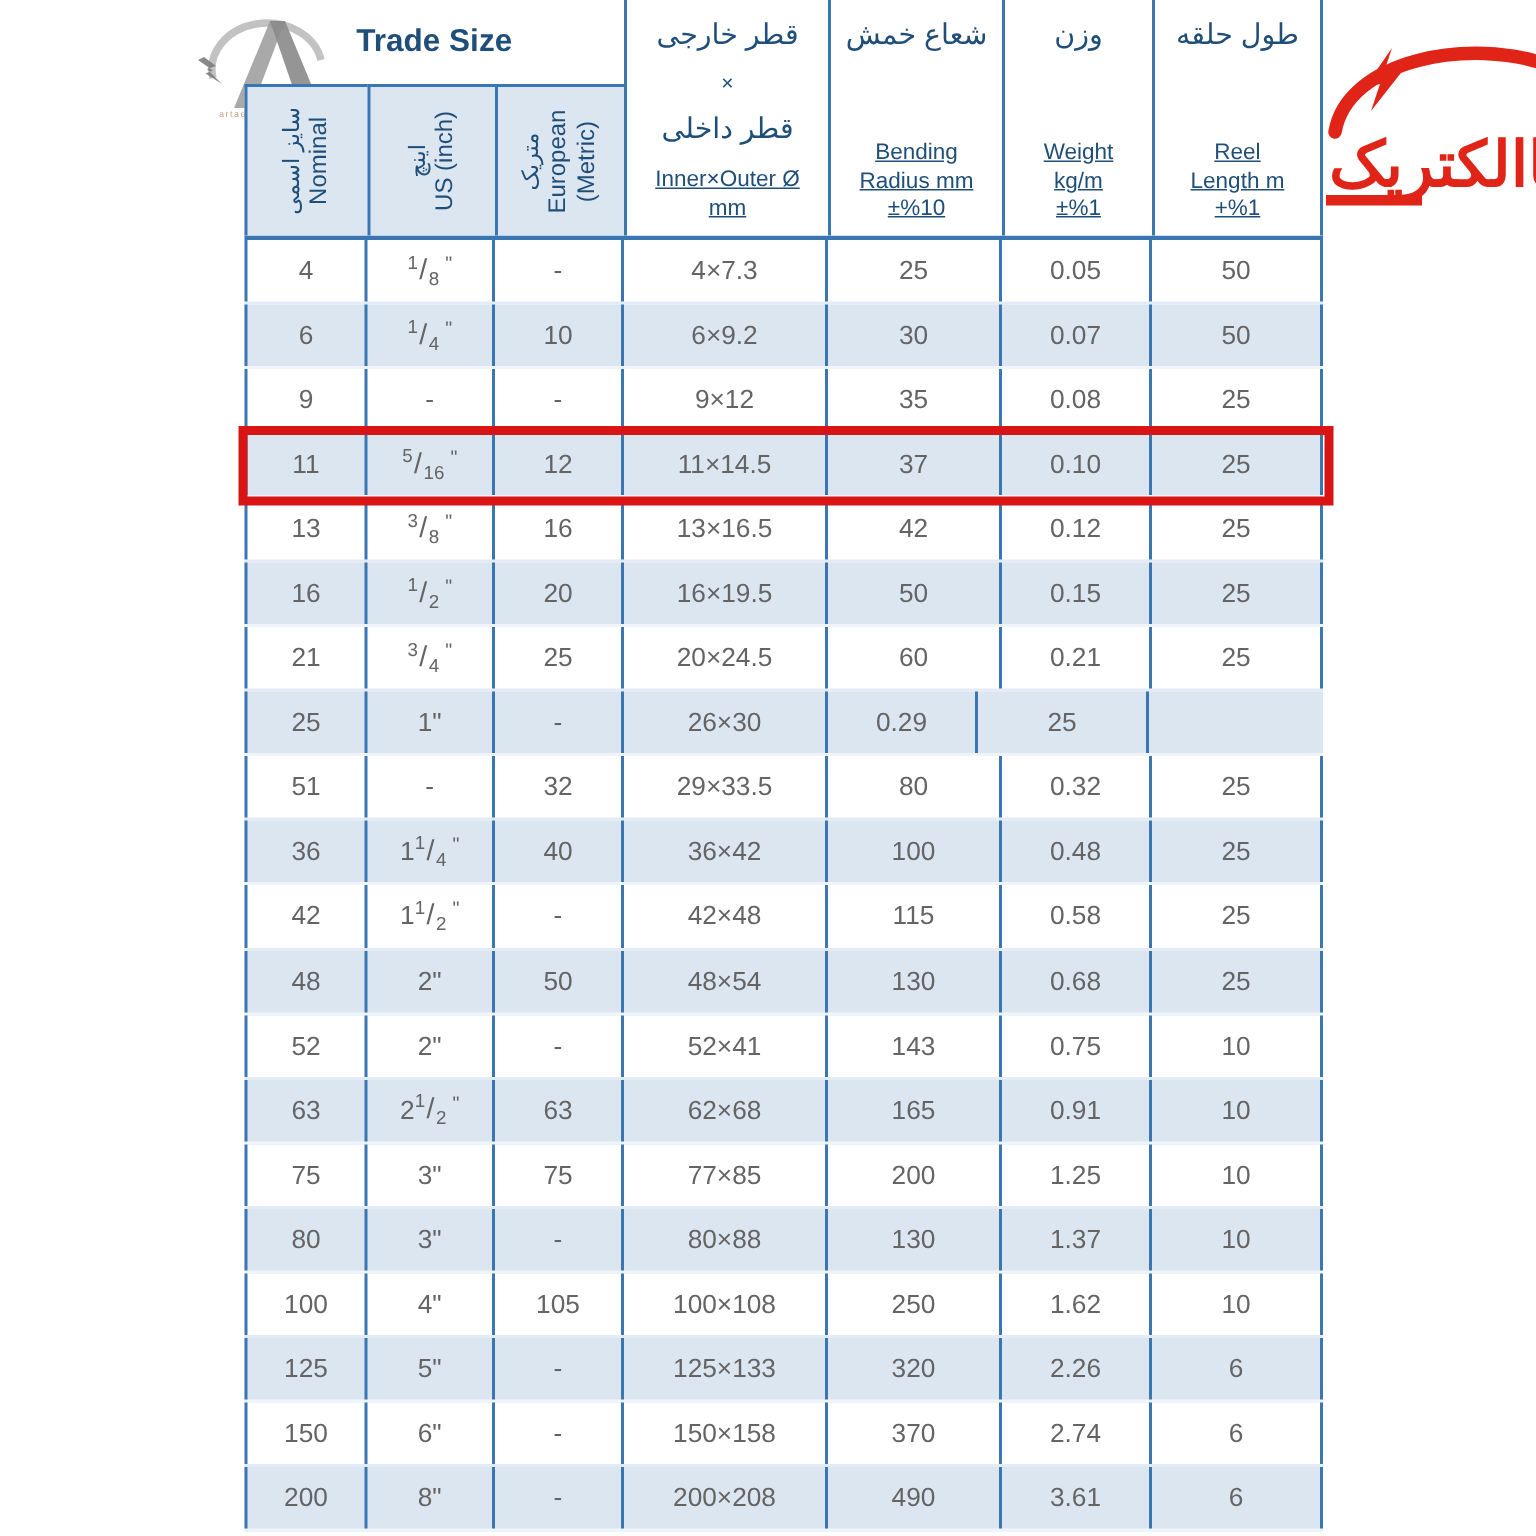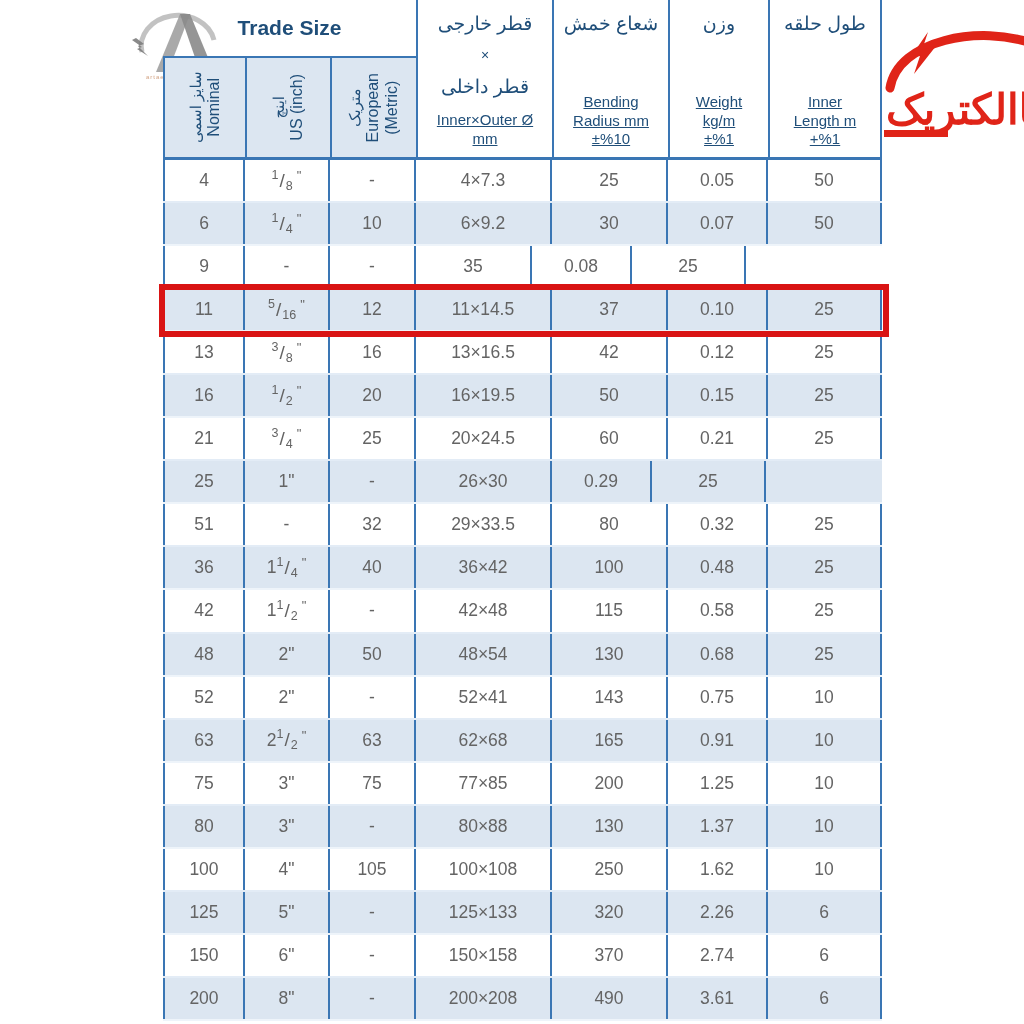--- a/index.html
+++ b/index.html
@@ -139,21 +139,21 @@
         <div class="en-block">
           <div class="en-line">Weight</div>
           <div class="en-line">kg/m</div>
           <div class="en-line">±%1</div>
         </div>
       </div>
 
       <div class="hdr-cell c7">
         <div class="fa-line">طول حلقه</div>
         <div class="en-block">
-          <div class="en-line">Inner</div>
+          <div class="en-line">Reel</div>
           <div class="en-line">Length m</div>
           <div class="en-line">+%1</div>
         </div>
       </div>
     </div>
 
     <div class="tbody">
         <div class="row">
           <div class="cell c1">4</div>
           <div class="cell c2">
@@ -179,20 +179,21 @@
           <div class="cell c3">10</div>
           <div class="cell c4">6×9.2</div>
           <div class="cell c5">30</div>
           <div class="cell c6">0.07</div>
           <div class="cell c7">50</div>
         </div>
         <div class="row">
           <div class="cell c1">9</div>
           <div class="cell c2">-</div>
           <div class="cell c3">-</div>
+          <div class="cell c4">9×12</div>
           <div class="cell c5">35</div>
           <div class="cell c6">0.08</div>
           <div class="cell c7">25</div>
         </div>
         <div class="row alt hl">
           <div class="cell c1">11</div>
           <div class="cell c2">
             <div class="fr-n">5</div>
             <div class="fr-s">/</div>
             <div class="fr-d">16</div>

